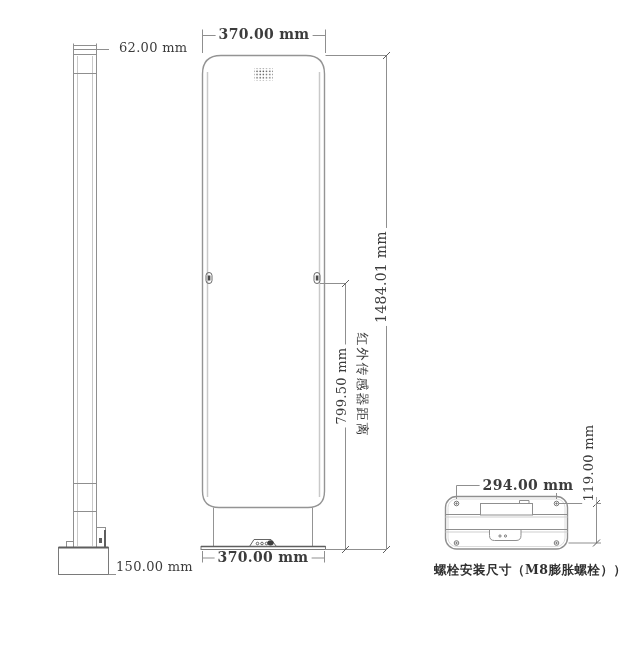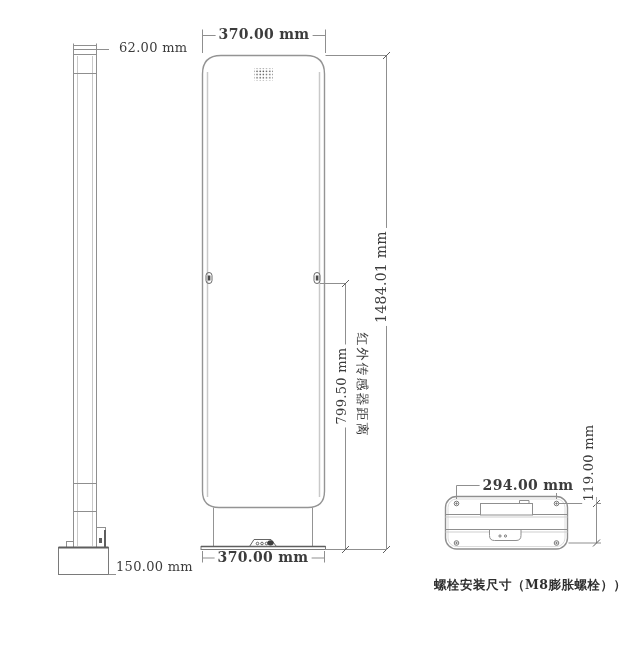--- a/index.html
+++ b/index.html
@@ -28,21 +28,21 @@
   
   #lbl-side-width   {left:119px;top:41px;}
   #lbl-front-top-w  {left:264px;top:27px;}
   #lbl-front-h      {left:381px;top:277px;}
   #lbl-ir-h         {left:342px;top:386px;}
   #lbl-ir-name      {left:362px;top:385px;}
   #lbl-side-base    {left:116px;top:560px;}
   #lbl-front-bot-w  {left:263px;top:550px;}
   #lbl-base-w       {left:511px;top:478px;margin-left:17px;}
   #lbl-base-d       {left:589px;top:463px;}
-  #lbl-caption      {left:434px;top:578px;}
+  #lbl-caption      {left:434px;top:563px;}
   #lbl-weight       {left:64px;top:615px;}
 </style>
 </head>
 <body>
 
 <div id="stage">
 
   <svg width="638" height="659" viewBox="0 0 638 659">
     <defs>
       <pattern id="spk" width="3.2" height="3.2" patternUnits="userSpaceOnUse">

